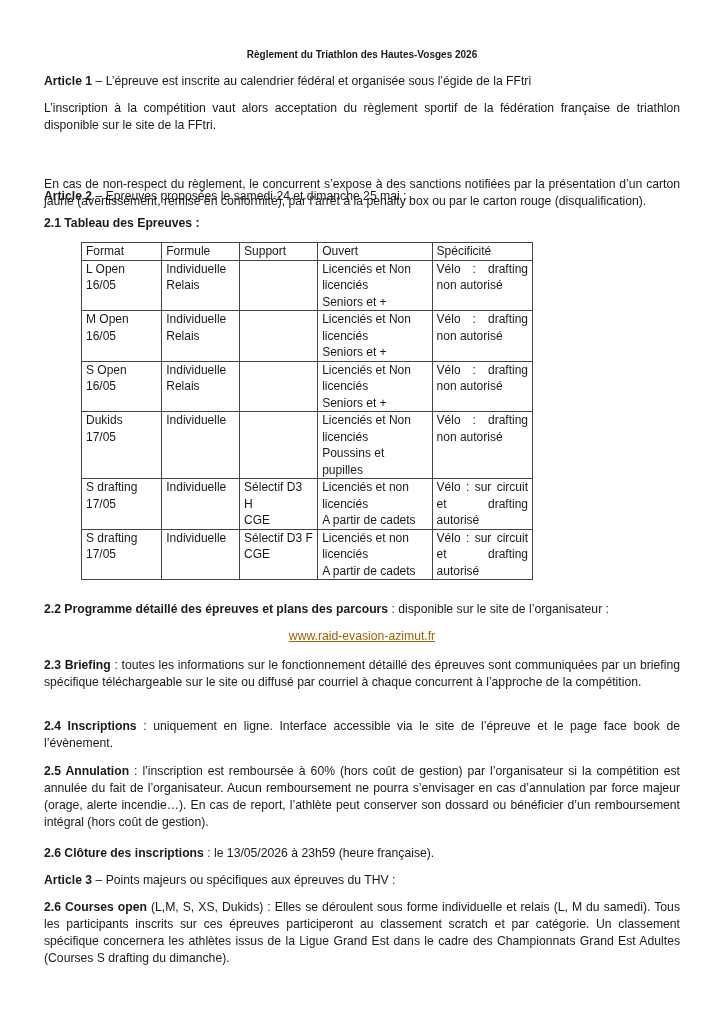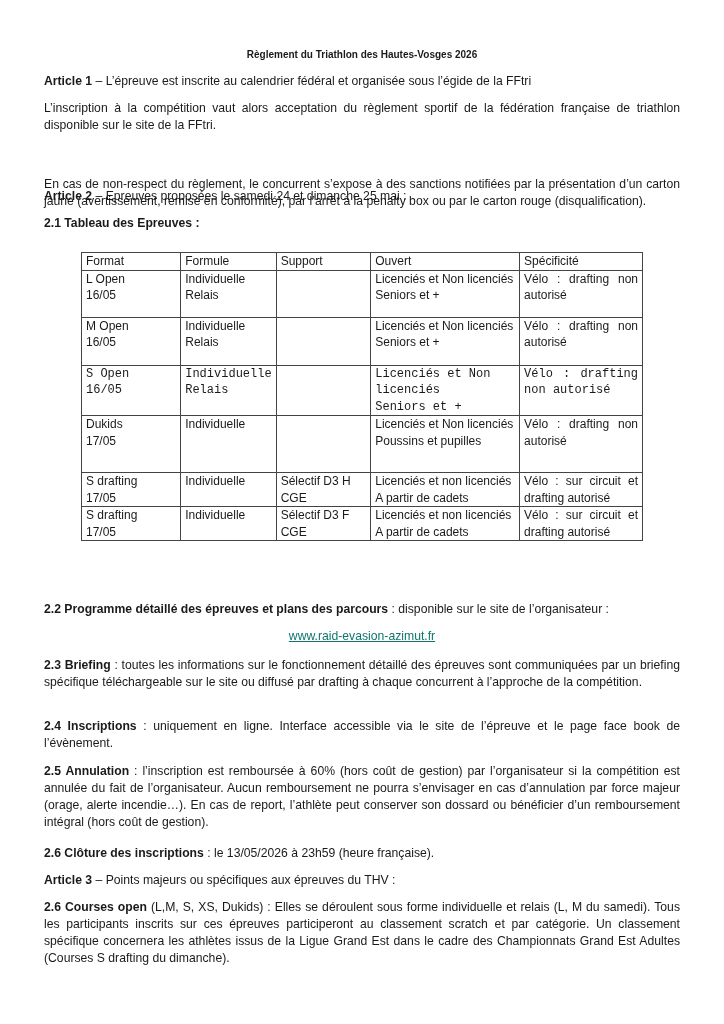--- a/index.html
+++ b/index.html
@@ -9,23 +9,23 @@
     font-size: 12.2px; line-height: 17px;
   }
   .page { position: absolute; left: 44px; top: 0; width: 636px; }
   .title {
     position: absolute; top: 46px; left: 0; width: 636px;
     text-align: center; font-weight: bold; font-size: 10px;
   }
   .p { position: absolute; left: 0; width: 636px; text-align: justify; }
   .p b { font-weight: bold; margin-top: 10px; }
   .link-wrap { position: absolute; left: 0; width: 636px; text-align: center; }
-  .link { color: #0f766e; text-decoration: underline; cursor: pointer; }
+  .link { color: #a16207; text-decoration: underline; cursor: pointer; }
   table.epreuves {
-    position: absolute; left: 37px; top: 252px; width: 562px;
+    position: absolute; left: 37px; top: 242px; width: 452px;
     border-collapse: collapse; font-size: 12px; line-height: 16.5px;
   }
   table.epreuves td, table.epreuves th {
     border: 1.4px solid #444; vertical-align: top; text-align: left;
     padding: 0 4px; font-weight: normal;
   }
   table.epreuves td.spec { text-align: justify; margin-top: 20px; }
   .cell-line { display: block; }
 </style>
 </head>
@@ -92,21 +92,21 @@
             <span class="cell-line">Individuelle</span>
             <span class="cell-line">Relais</span>
           </td>
       <td></td>
       <td>
             <span class="cell-line">Licenciés et Non licenciés</span>
             <span class="cell-line">Seniors et +</span>
           </td>
       <td class="spec">Vélo : drafting non autorisé</td>
     </tr>
-    <tr style="height:47px;font-family:Liberation Mono, monospace;">
+    <tr style="height:47px;">
       <td>
             <span class="cell-line">S Open</span>
             <span class="cell-line">16/05</span>
           </td>
       <td>
             <span class="cell-line">Individuelle</span>
             <span class="cell-line">Relais</span>
           </td>
       <td></td>
       <td>
@@ -171,21 +171,21 @@
 
   <div class="p" style="top:601px;">
     <b>2.2 Programme détaillé des épreuves et plans des parcours</b><span> : disponible sur le site de l’organisateur :</span>
   </div>
 
   <div class="link-wrap" style="top:628px;">
     <a class="link">www.raid-evasion-azimut.fr</a>
   </div>
 
   <div class="p" style="top:657px;">
-    <b>2.3 Briefing</b><span> : toutes les informations sur le fonctionnement détaillé des épreuves sont communiquées par un briefing spécifique téléchargeable sur le site ou diffusé par drafting à chaque concurrent à l’approche de la compétition.</span>
+    <b>2.3 Briefing</b><span> : toutes les informations sur le fonctionnement détaillé des épreuves sont communiquées par un briefing spécifique téléchargeable sur le site ou diffusé par courriel à chaque concurrent à l’approche de la compétition.</span>
   </div>
 
   <div class="p" style="top:718px;">
     <b>2.4 Inscriptions</b><span> : uniquement en ligne. Interface accessible via le site de l’épreuve et le page face book de l’évènement.</span>
   </div>
 
   <div class="p" style="top:763px;">
     <b>2.5 Annulation</b><span> : l’inscription est remboursée à 60% (hors coût de gestion) par l’organisateur si la compétition est annulée du fait de l’organisateur. Aucun remboursement ne pourra s’envisager en cas d’annulation par force majeur (orage, alerte incendie…). En cas de report, l’athlète peut conserver son dossard ou bénéficier d’un remboursement intégral (hors coût de gestion).</span>
   </div>
 

